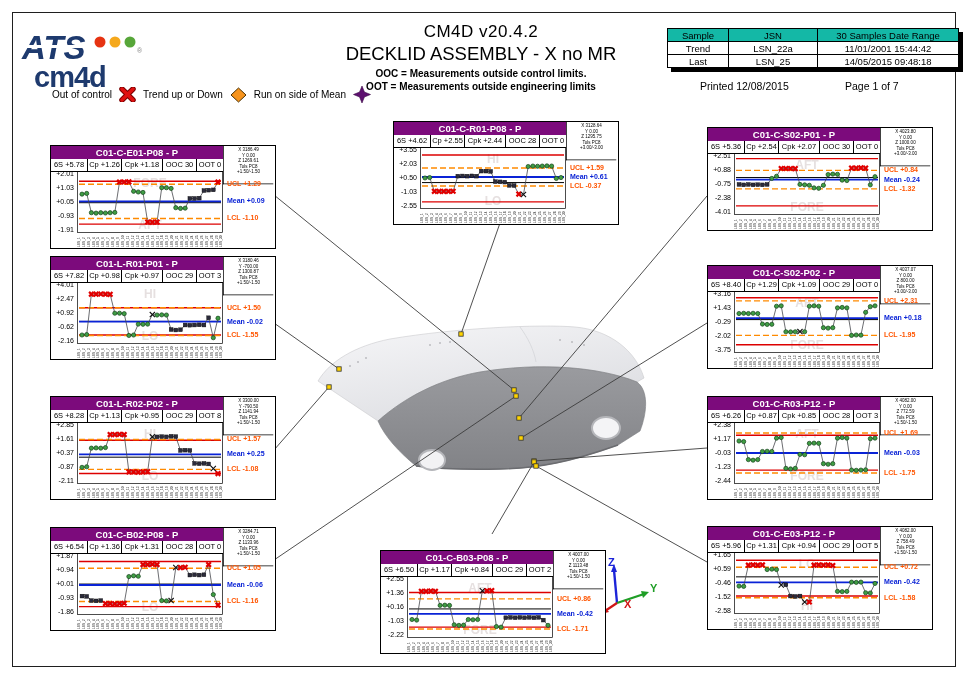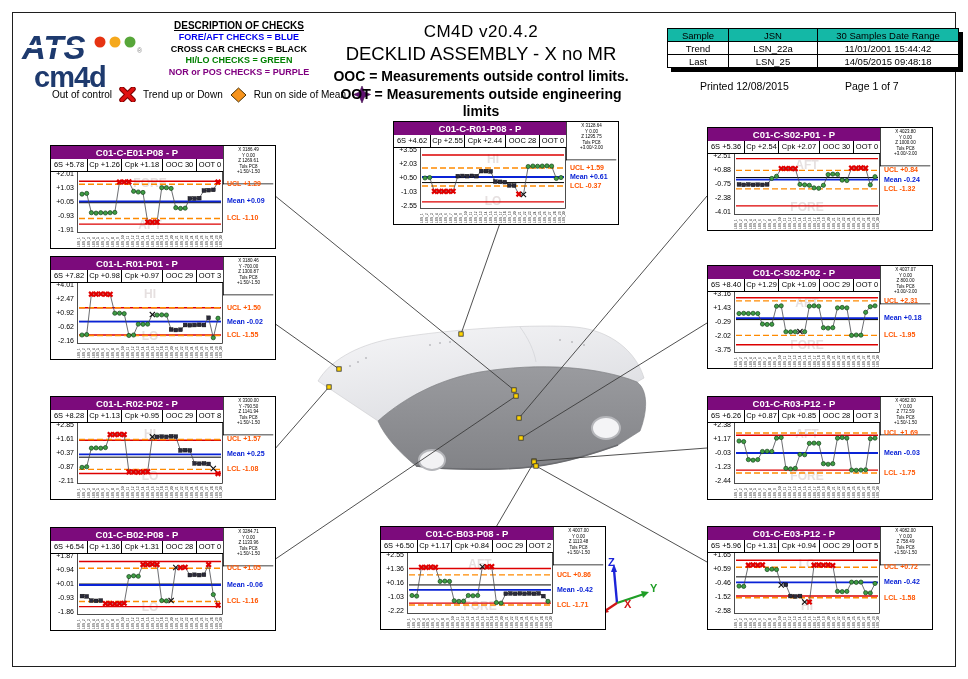--- a/index.html
+++ b/index.html
@@ -9,21 +9,21 @@
   
   .logo{position:absolute;left:20px;top:29px;}
   .checks{position:absolute;left:148px;top:20px;width:182px;text-align:center;}
   .checks .ttl{font-size:10px;font-weight:bold;text-decoration:underline;margin-bottom:1px;}
   .checks .itm{font-size:9px;font-weight:bold;line-height:1.3;white-space:nowrap;}
   .legend{position:absolute;left:52px;top:86px;display:flex;align-items:center;gap:7px;}
   .legend .lab{font-size:10px;white-space:nowrap;}
   .titleblk{position:absolute;left:333px;top:22px;width:296px;text-align:center;}
   .titleblk .l1{font-size:17px;letter-spacing:.5px;}
   .titleblk .l2{font-size:18.5px;margin-top:1px;}
-  .titleblk .nt{font-size:14px;font-weight:bold;line-height:1.25;margin-top:3px;}
+  .titleblk .nt{font-size:10px;font-weight:bold;line-height:1.25;margin-top:3px;}
   table.smp{position:absolute;left:667px;top:28px;border-collapse:collapse;box-shadow:4px 4px 0 #000;background:#fff;}
   table.smp th,table.smp td{border:1px solid #000;font-size:9.5px;text-align:center;height:12px;padding:0 4px;font-weight:normal;}
   table.smp th{background:#14b8a6;}
   table.smp .c1{width:52px;} table.smp .c2{width:80px;} table.smp .c3{width:132px;}
   .printed{position:absolute;left:700px;top:80px;font-size:10.5px;}
   .pageno{position:absolute;left:845px;top:80px;font-size:10.5px;}
   
   .chart{position:absolute;width:224px;height:102px;border:1px solid #000;background:#fff;z-index:2;}
   .chart-title{position:absolute;left:0;top:0;width:172px;height:13px;background:#7c0b7c;color:#fff;
                font-size:9.5px;font-weight:bold;text-align:center;line-height:13px;white-space:nowrap;overflow:hidden;}
@@ -56,29 +56,20 @@
       <text x="2" y="30" font-family="Liberation Sans, sans-serif" font-style="italic" font-weight="bold" font-size="33" fill="#1e3a6e">ATS</text>
       <rect x="2" y="16" width="68" height="3" fill="#ffffff"></rect>
       <circle cx="80" cy="13" r="5.5" fill="#e63312"></circle>
       <circle cx="95" cy="13" r="5.5" fill="#f5a81c"></circle>
       <circle cx="110" cy="13" r="5.5" fill="#57a639"></circle>
       <text x="117" y="24" font-size="7" fill="#888">®</text>
       <text x="14" y="58" font-family="Liberation Sans, sans-serif" font-weight="bold" font-size="29" fill="#1e3a6e" letter-spacing="-1">cm4d</text>
     </svg>
   </div>
 
-  <div class="checks">
-    <div class="ttl">DESCRIPTION OF CHECKS</div>
-    <div id="checks-list">
-        <div class="itm" style="color: rgb(0, 0, 238);">FORE/AFT CHECKS =  BLUE</div>
-        <div class="itm" style="color: rgb(0, 0, 0);">CROSS CAR CHECKS  = BLACK</div>
-        <div class="itm" style="color: rgb(0, 128, 0);">HI/LO CHECKS  = GREEN</div>
-        <div class="itm" style="color: rgb(128, 0, 128);">NOR or POS CHECKS  = PURPLE</div>
-      </div>
-  </div>
 
   <div class="legend">
     <span class="lab">Out of control</span>
     <svg width="17" height="15">
       <path d="M3,2 L14,13 M14,2 L3,13" stroke="#7a0000" stroke-width="5.5" stroke-linecap="round"></path>
       <path d="M3,2 L14,13 M14,2 L3,13" stroke="#e01010" stroke-width="3.4" stroke-linecap="round"></path>
     </svg>
     <span class="lab">Trend up or Down</span>
     <svg width="17" height="16">
       <polygon points="8.5,1 16,8 8.5,15 1,8" fill="#f7941d" stroke="#4a3000" stroke-width="1"></polygon>
@@ -989,21 +980,21 @@
           <span>LSN_26</span>
           <span>LSN_27</span>
           <span>LSN_28</span>
           <span>LSN_29</span>
           <span>LSN_30</span>
         </div>
         <div class="limlabel ucl" style="top: 36.311px;">UCL +1.05</div>
         <div class="limlabel mean" style="top: 52.9759px;">Mean -0.06</div>
         <div class="limlabel lcl" style="top: 69.4906px;">LCL -1.16</div>
       </div>
-      <div class="chart" style="left: 380px; top: 526px;">
+      <div class="chart" style="left: 380px; top: 550px;">
         <div class="chart-title" style="background: rgb(124, 11, 124);">C01-C-B03-P08 - P</div>
         <div class="tolbox">
           <div>X  4007.00</div>
           <div>Y  0.00</div>
           <div>Z  1113.48</div>
           <div>Tols PC8</div>
           <div>+1.50/-1.50</div>
         </div>
         <div class="stats">
           <div>6S +6.50</div>

